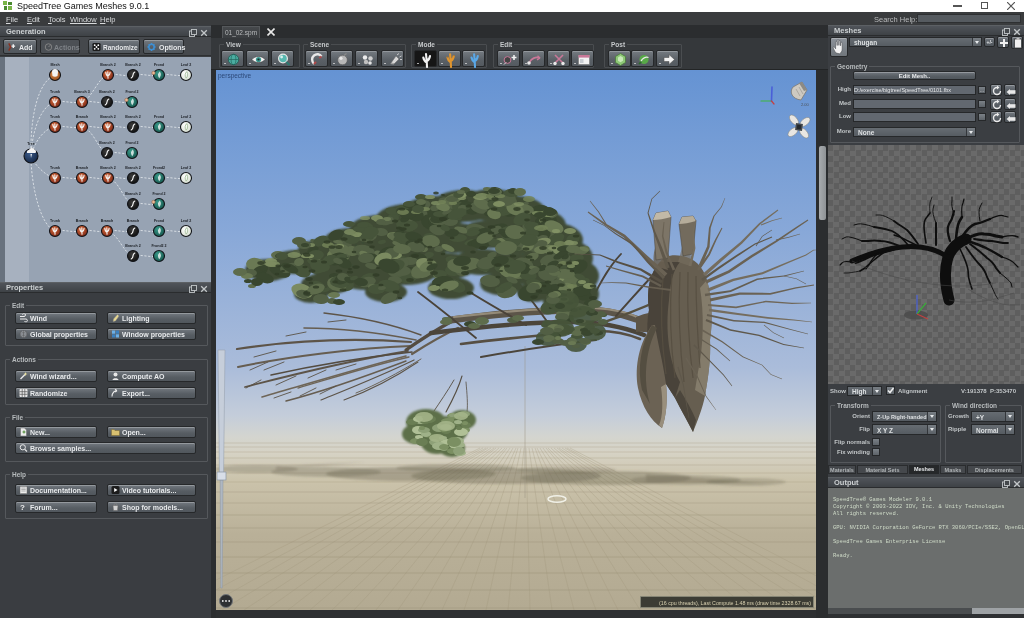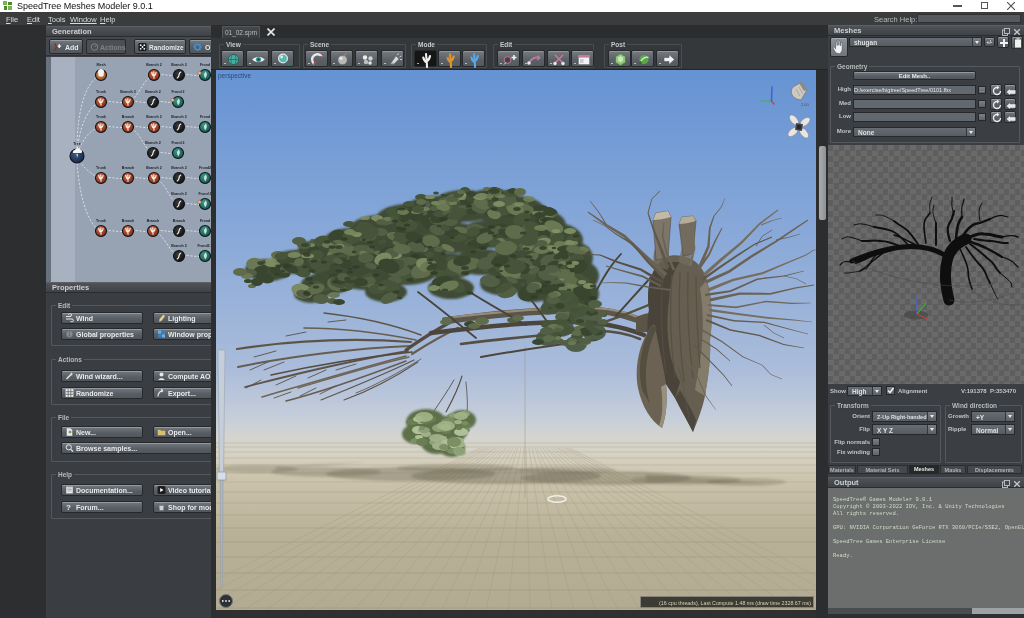--- a/index.html
+++ b/index.html
@@ -27,39 +27,39 @@
 <body>
 <div id="app">
 
   <div class="abs" style="left:0;top:0;width:1024px;height:12px;background:#ffffff;">
     <svg class="abs" style="left:3px;top:1px" width="10" height="10" viewBox="0 0 10 10">
         <rect x="0" y="0" width="4" height="4" fill="#7ab648"></rect>
         <rect x="5" y="1" width="4" height="3" fill="#4a8a30"></rect>
         <rect x="1" y="5" width="3" height="4" fill="#4a8a30"></rect>
         <rect x="5" y="5" width="4" height="4" fill="#7ab648"></rect>
       </svg>
-    <div class="abs" style="left:17px;top:1px;font-size:9px;color:#111;">SpeedTree Meshes Modeler 9.0.1</div>
+    <div class="abs" style="left:17px;top:1px;font-size:9px;color:#111;">SpeedTree Games Meshes 9.0.1</div>
     <div class="abs" style="left:953px;top:5px;width:9px;height:1.5px;background:#555;"></div>
     <div class="abs" style="left:981px;top:2px;width:7px;height:7px;border:1.2px solid #555;"></div>
     <svg class="abs" style="left:1007px;top:2px" width="8" height="8">
         <path d="M0,0 L8,8 M8,0 L0,8" stroke="#555" stroke-width="1.2"></path>
       </svg>
   </div>
 
   <div class="abs" style="left:0;top:12px;width:1024px;height:13px;background:#3a3c3e;color:#d8dadc;font-size:7.5px;">
     <span class="abs" style="left:6px;top:3px;"><u>F</u>ile</span>
     <span class="abs" style="left:27px;top:3px;"><u>E</u>dit</span>
     <span class="abs" style="left:48px;top:3px;"><u>T</u>ools</span>
     <span class="abs" style="left:70px;top:3px;text-decoration:underline;"><u>W</u>indow</span>
     <span class="abs" style="left:100px;top:3px;"><u>H</u>elp</span>
     <span class="abs" style="left:874px;top:3px;color:#b8babc;">Search Help:</span>
     <div class="abs" style="left:917px;top:2px;width:104px;height:9px;background:#565b60;border:1px solid #2e3032;"></div>
   </div>
 
-  <div class="abs" style="left:0;top:25px;width:211px;height:593px;background:#3a3d41;margin-left:46px;">
+  <div class="abs" style="left:0;top:25px;width:211px;height:593px;background:#3a3d41;">
     <div class="hdr abs" style="left:0;top:1px;width:211px;height:11px;">Generation<span class="hic"><svg width="8" height="8" viewBox="0 0 8 8" style="margin-right:3px;vertical-align:top;">
             <rect x="0.5" y="2" width="5" height="5.5" fill="none" stroke="#c2c6c8" stroke-width="0.9"></rect>
             <rect x="2.5" y="0.5" width="5" height="5" fill="#44484c" stroke="#c2c6c8" stroke-width="0.9"></rect>
           </svg><svg width="8" height="8" viewBox="0 0 8 8" style="vertical-align:top;">
             <path d="M1.2,1.2 L6.8,6.8 M6.8,1.2 L1.2,6.8" stroke="#c2c6c8" stroke-width="1.3"></path>
           </svg></span></div>
 
     <div class="abs" style="left:0;top:12px;width:211px;height:19px;background:#45484c;border-bottom:1px solid #2e3032;"></div>
     <div class="btn" style="left:3px;top:14px;width:34px;height:15px;">
         <span class="lbl" style="left:15px;">Add</span>

